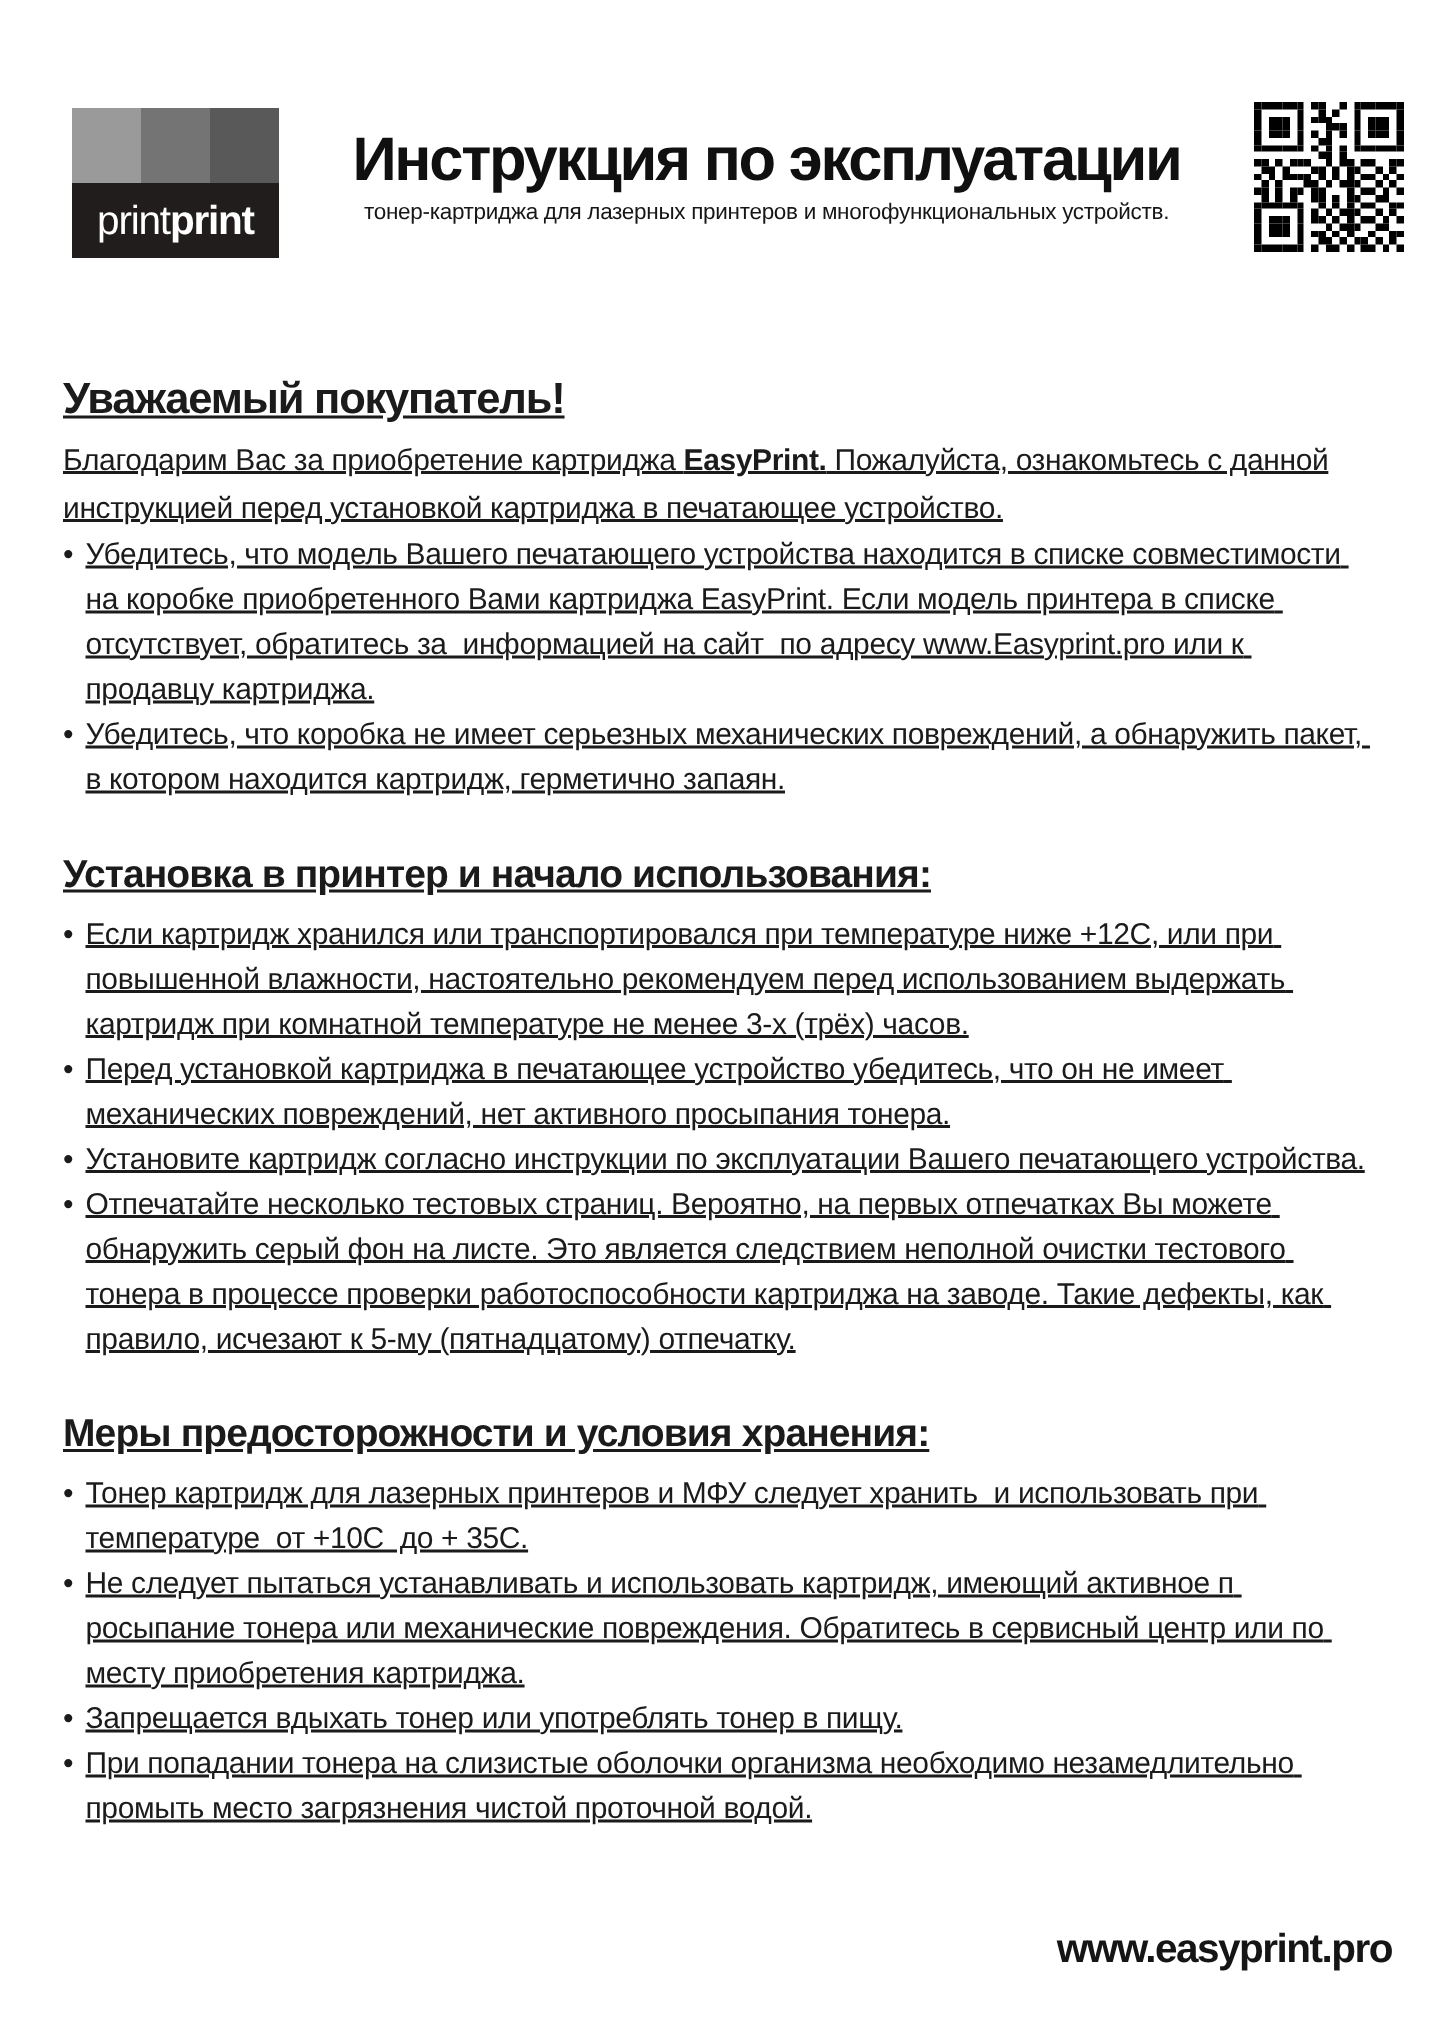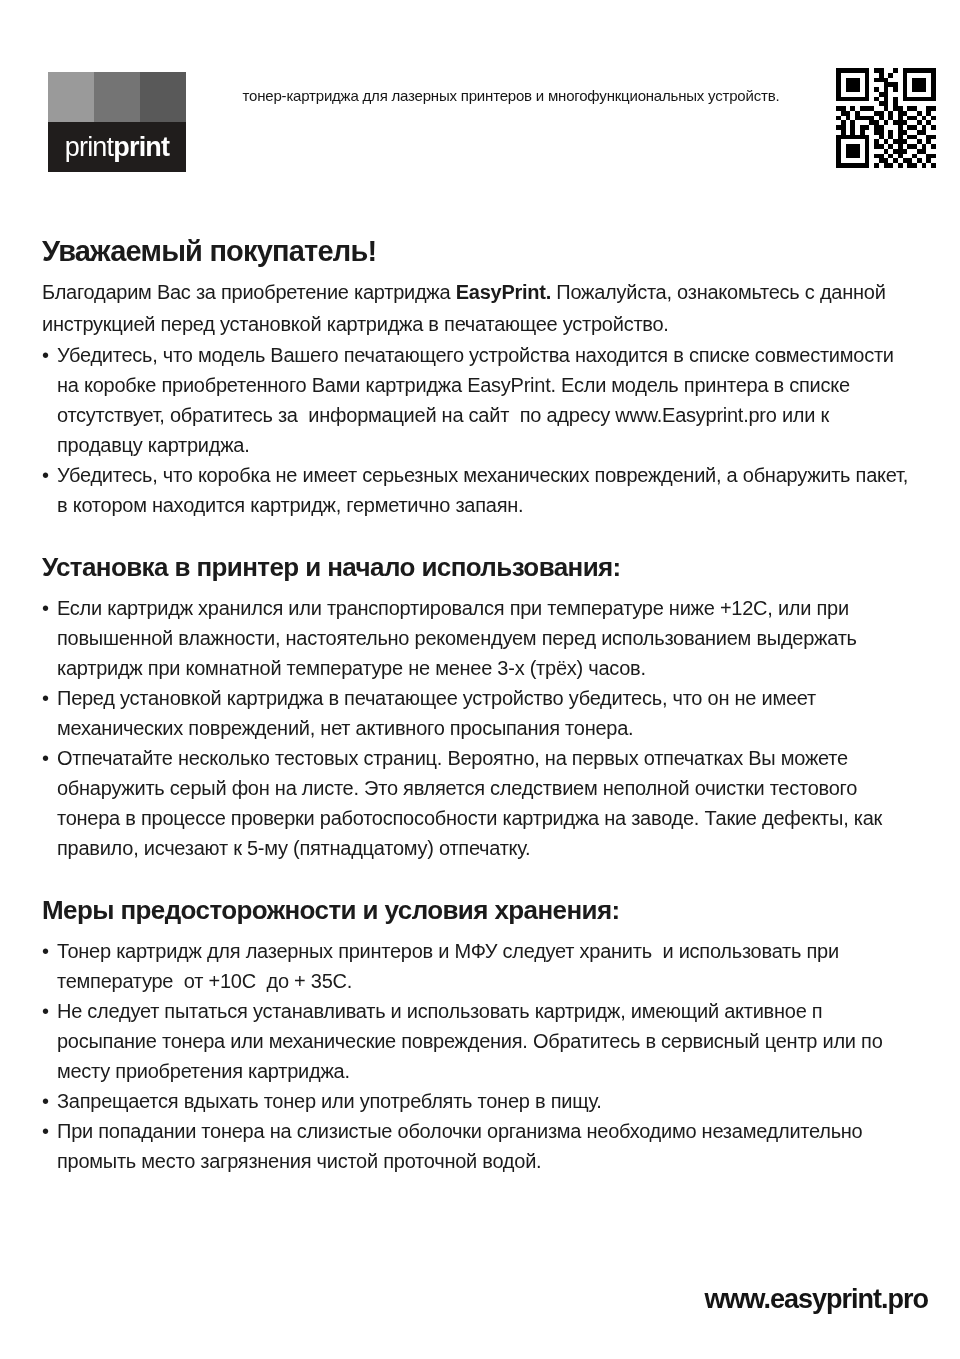--- a/index.html
+++ b/index.html
@@ -34,21 +34,21 @@
   .doc-subtitle { margin:3px 0 0 0; font-size:15px; letter-spacing:-0.2px; color:#161616; }
 
   .qr {
     position:absolute; right:0; top:-4px; width:100px; height:100px;
     display:grid; grid-template-columns:repeat(21,1fr); grid-template-rows:repeat(21,1fr);
     background:#ffffff;
   }
   .qr div { width:100%; height:100%; }
 
   
-  .content { position:absolute; top:235px; left:42px; width:872px; }
+  .content { position:absolute; top:250px; left:42px; width:872px;text-decoration:underline; }
 
   .greeting-title { margin:0 0 8px 0; font-size:29px; font-weight:700; letter-spacing:-0.8px; }
   .greeting-body  { margin:0; font-size:20px; line-height:32px; letter-spacing:-0.25px; }
   .greeting-body b { font-weight:700; }
 
   .section-title { margin:32px 0 10px 0; font-size:26px; font-weight:700; letter-spacing:-0.6px; }
 
   ul.bullets { list-style:none; margin:0; padding:0; font-size:20px; line-height:30px; letter-spacing:-0.25px; }
   ul.bullets li { position:relative; padding-left:15px; white-space:pre-wrap; }
   ul.bullets li::before { content:"\2022"; position:absolute; left:0; top:0; }
@@ -71,20 +71,21 @@
         <div class="sq" style="background: rgb(116, 116, 116);"></div>
         <div class="sq" style="background: rgb(89, 89, 89);"></div>
       </div>
       <div class="logo-band" style="background: rgb(32, 29, 28);">
         <span class="easy">print</span>
           <span class="print">print</span>
       </div>
     </div>
 
     <div class="title-block">
+      <h1 class="doc-title">Инструкция по эксплуатации</h1>
       <p class="doc-subtitle">тонер-картриджа для лазерных принтеров и многофункциональных устройств.</p>
     </div>
 
     <div class="qr">
         <div style="background: rgb(0, 0, 0);"></div>
         <div style="background: rgb(0, 0, 0);"></div>
         <div style="background: rgb(0, 0, 0);"></div>
         <div style="background: rgb(0, 0, 0);"></div>
         <div style="background: rgb(0, 0, 0);"></div>
         <div style="background: rgb(0, 0, 0);"></div>
@@ -533,20 +534,21 @@
 
     <ul class="bullets">
       <li>Убедитесь, что модель Вашего печатающего устройства находится в списке совместимости на коробке приобретенного Вами картриджа EasyPrint. Если модель принтера в списке отсутствует, обратитесь за  информацией на сайт  по адресу www.Easyprint.pro или к продавцу картриджа.</li>
       <li>Убедитесь, что коробка не имеет серьезных механических повреждений, а обнаружить пакет, в котором находится картридж, герметично запаян.</li>
     </ul>
 
     <h2 class="section-title">Установка в принтер и начало использования:</h2>
     <ul class="bullets">
       <li>Если картридж хранился или транспортировался при температуре ниже +12С, или при повышенной влажности, настоятельно рекомендуем перед использованием выдержать картридж при комнатной температуре не менее 3-х (трёх) часов.</li>
       <li>Перед установкой картриджа в печатающее устройство убедитесь, что он не имеет механических повреждений, нет активного просыпания тонера.</li>
+      <li>Установите картридж согласно инструкции по эксплуатации Вашего печатающего устройства.</li>
       <li>Отпечатайте несколько тестовых страниц. Вероятно, на первых отпечатках Вы можете обнаружить серый фон на листе. Это является следствием неполной очистки тестового тонера в процессе проверки работоспособности картриджа на заводе. Такие дефекты, как правило, исчезают к 5-му (пятнадцатому) отпечатку.</li>
     </ul>
 
     <h2 class="section-title">Меры предосторожности и условия хранения:</h2>
     <ul class="bullets">
       <li>Тонер картридж для лазерных принтеров и МФУ следует хранить  и использовать при температуре  от +10С  до + 35С.</li>
       <li>Не следует пытаться устанавливать и использовать картридж, имеющий активное п росыпание тонера или механические повреждения. Обратитесь в сервисный центр или по месту приобретения картриджа.</li>
       <li>Запрещается вдыхать тонер или употреблять тонер в пищу.</li>
       <li>При попадании тонера на слизистые оболочки организма необходимо незамедлительно промыть место загрязнения чистой проточной водой.</li>
     </ul>

